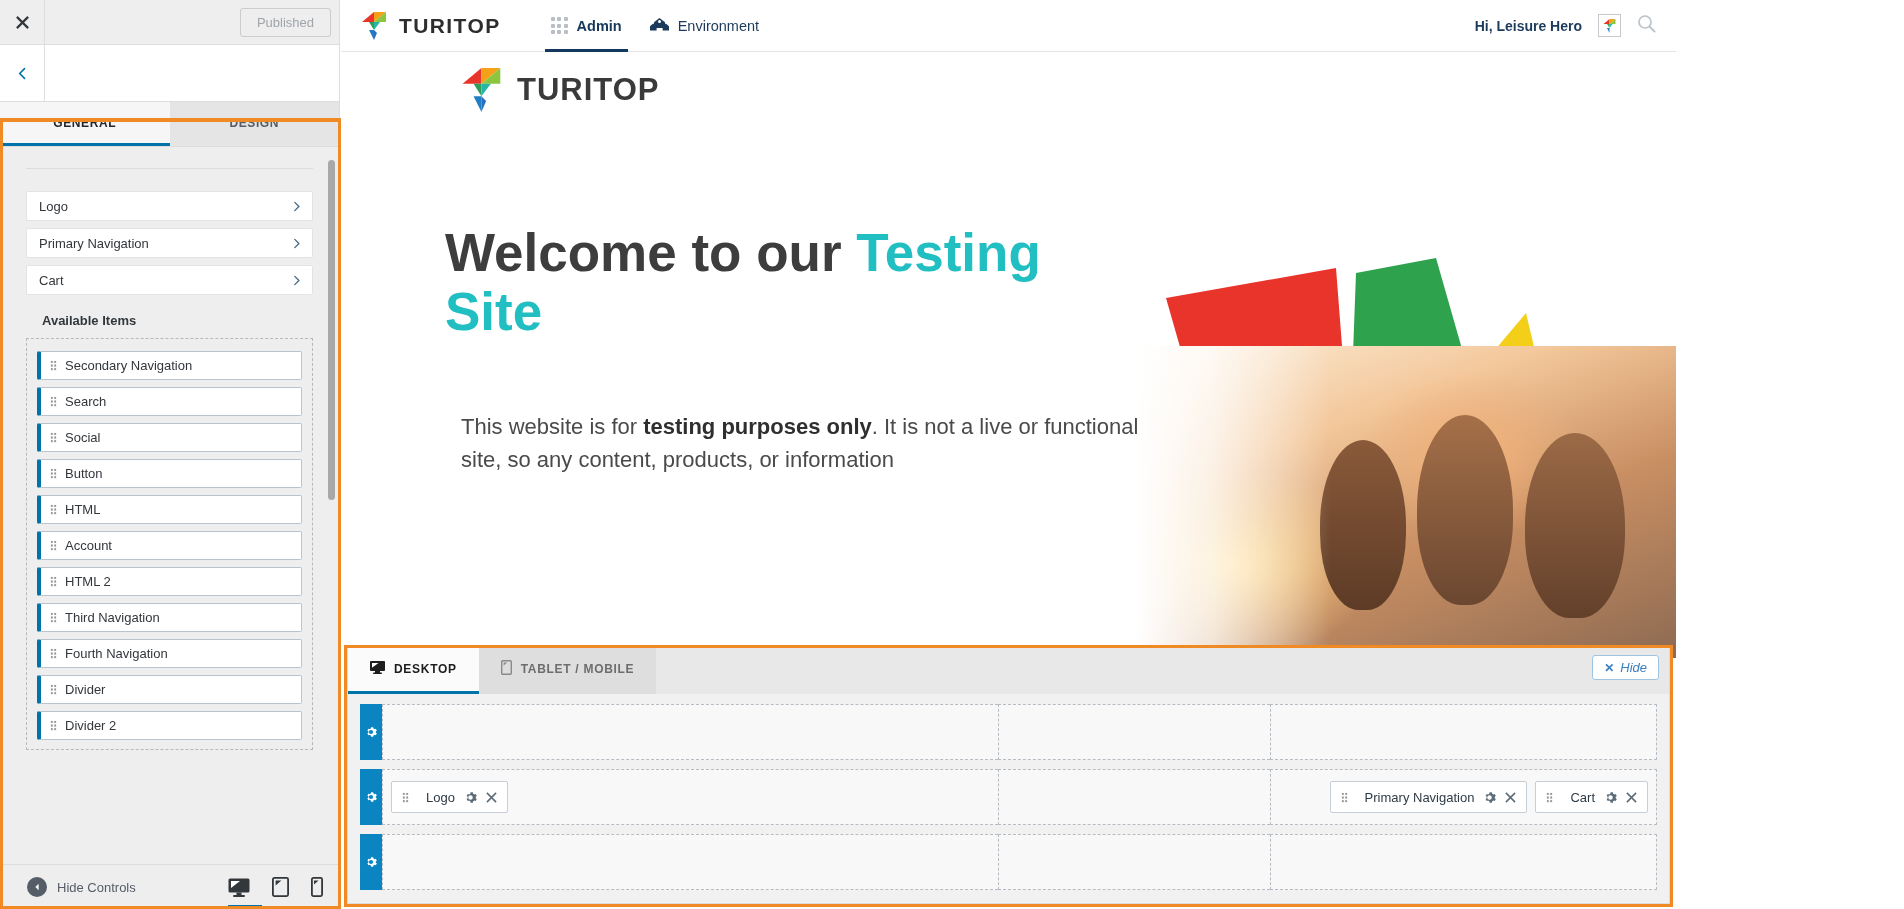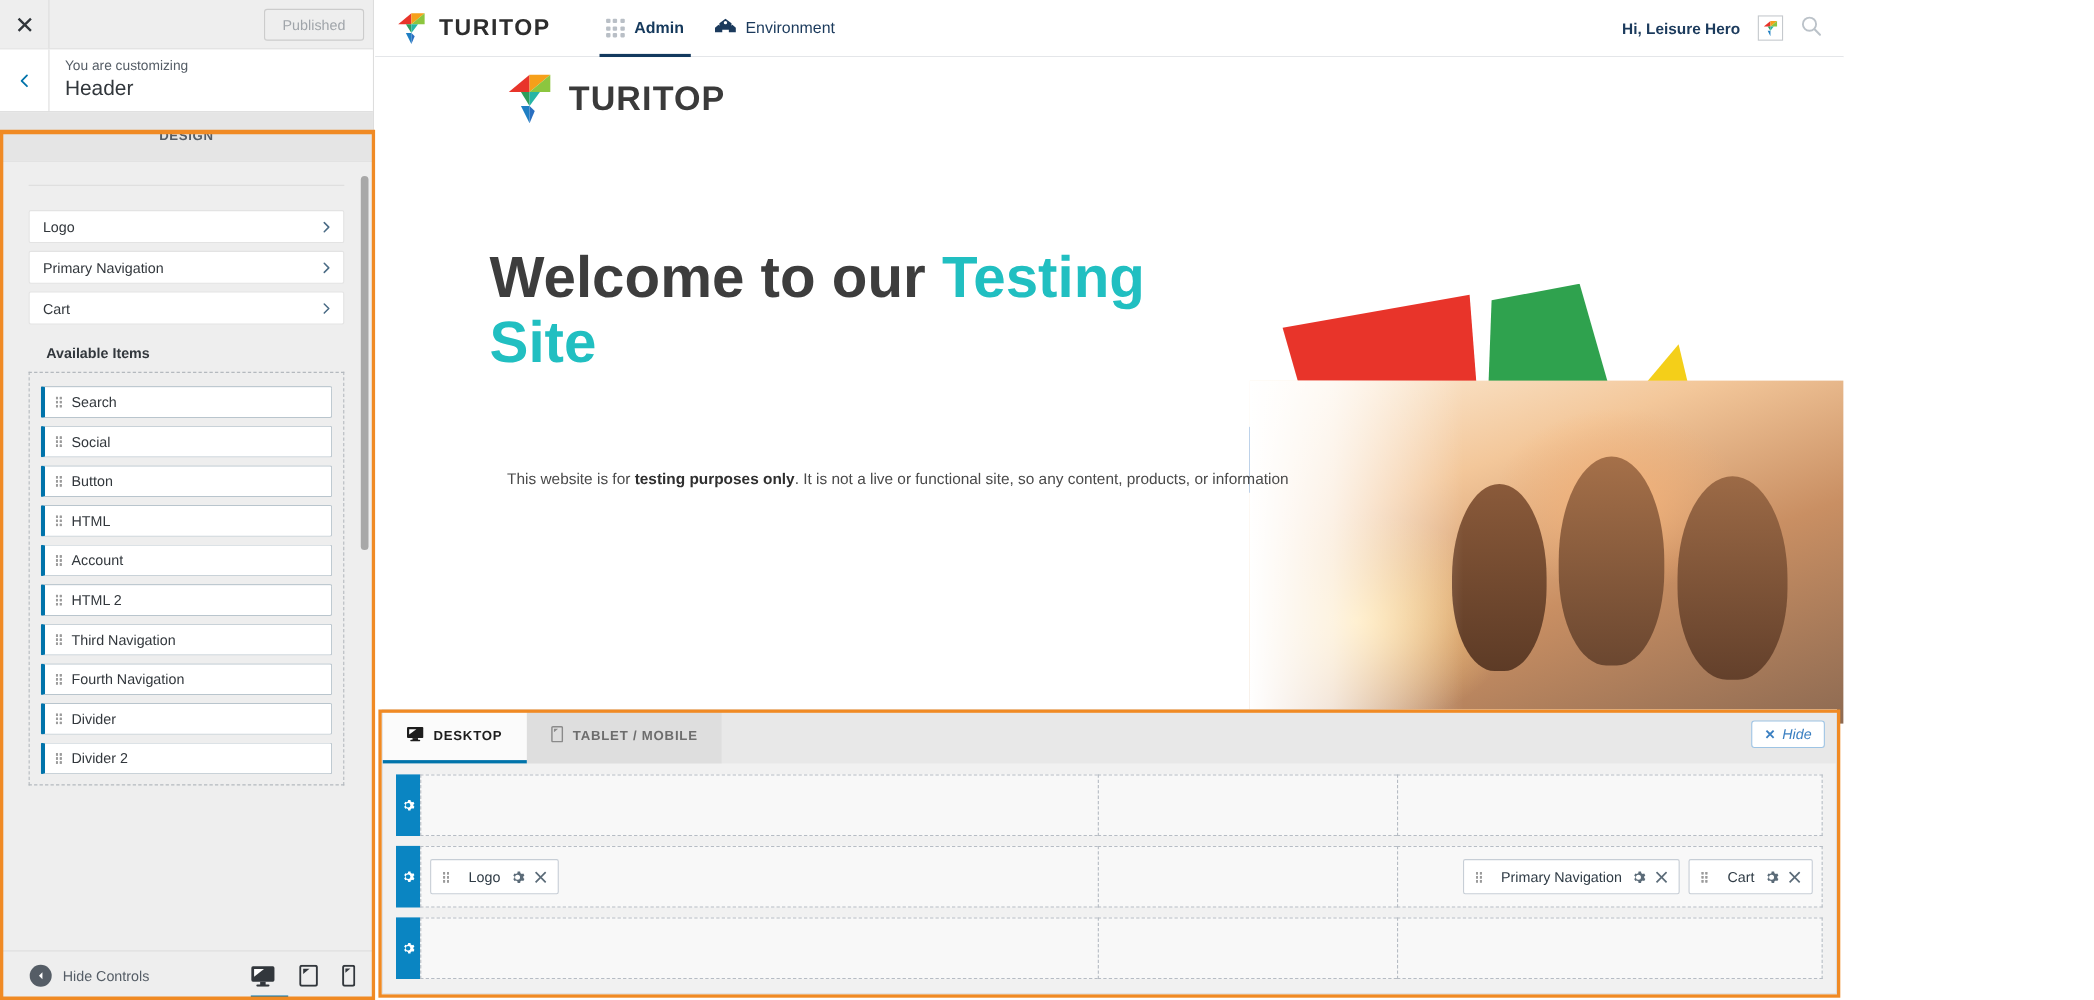--- a/index.html
+++ b/index.html
@@ -170,22 +170,22 @@
     position: absolute; inset: 0;
     background: linear-gradient(90deg, #fff 0%, rgba(255,255,255,.75) 14%, rgba(255,255,255,0) 36%);
   }
   .pv-kite { position: absolute; }
   .pv-heading {
     position: absolute; left: 104px; top: 95px; width: 700px;
     font-size: 53px; font-weight: bold; line-height: 1.12; color: #3d3d3d; z-index: 3;
   }
   .pv-heading .accent { color: #21bfc1; }
   .pv-sub {
-    position: absolute; left: 120px; top: 297px; width: 720px;
-    font-size: 14px; line-height: 1.5; color: #4a4a4a; z-index: 3;
+    position: absolute; left: 120px; top: 282px; width: 720px;
+    font-size: 22px; line-height: 1.5; color: #4a4a4a; z-index: 3;
   }
   .pv-sub b { color: #2f2f2f; }
 
   
   #builder {
     position: absolute; left: 347px; right: 6px; bottom: 5px; height: 259px;
     background: #f1f1f1; border: 1px solid #ddd; z-index: 20;
   }
   .bd-tabbar { height: 48px; background: #e8e8e8; display: flex; align-items: stretch; position: relative; }
   .bd-tab {
@@ -245,29 +245,26 @@
         <button class="cz-publish">Published</button>
       </div>
     </div>
 
     <div class="cz-section-head">
       <div class="cz-back">
         <svg viewBox="0 0 16 16">
             <path d="M10.5 2 L4.5 8 L10.5 14" stroke="#0073aa" stroke-width="2" fill="none" stroke-linecap="round" stroke-linejoin="round"></path>
           </svg>
       </div>
-      <div class="cz-head-text">
-        <div class="cz-kicker">You are customizing</div>
-        <div class="cz-title">Header</div>
-      </div>
     </div>
 
     <div class="cz-body">
 
       <div class="cz-tabs">
+        <div class="cz-tab active">GENERAL</div>
         <div class="cz-tab">DESIGN</div>
       </div>
 
       <div class="cz-scroll">
         <div class="cz-hr"></div>
 
         <div class="cz-row">
           <span class="cz-row-label">Logo</span>
           <span class="cz-row-chevron">
             <svg viewBox="0 0 16 16">
@@ -288,20 +285,24 @@
           <span class="cz-row-chevron">
             <svg viewBox="0 0 16 16">
                 <path d="M5.5 2 L11.5 8 L5.5 14" stroke="#4a6b85" stroke-width="2" fill="none" stroke-linecap="round" stroke-linejoin="round"></path>
               </svg>
           </span>
         </div>
 
         <div class="cz-avail-title">Available Items</div>
 
         <div class="cz-dropzone">
+          <div class="cz-item">
+            <span class="cz-grip"></span>
+            <span class="cz-item-label">Secondary Navigation</span>
+          </div>
           <div class="cz-item">
             <span class="cz-grip"></span>
             <span class="cz-item-label">Search</span>
           </div>
           <div class="cz-item">
             <span class="cz-grip"></span>
             <span class="cz-item-label">Social</span>
           </div>
           <div class="cz-item">
             <span class="cz-grip"></span>

